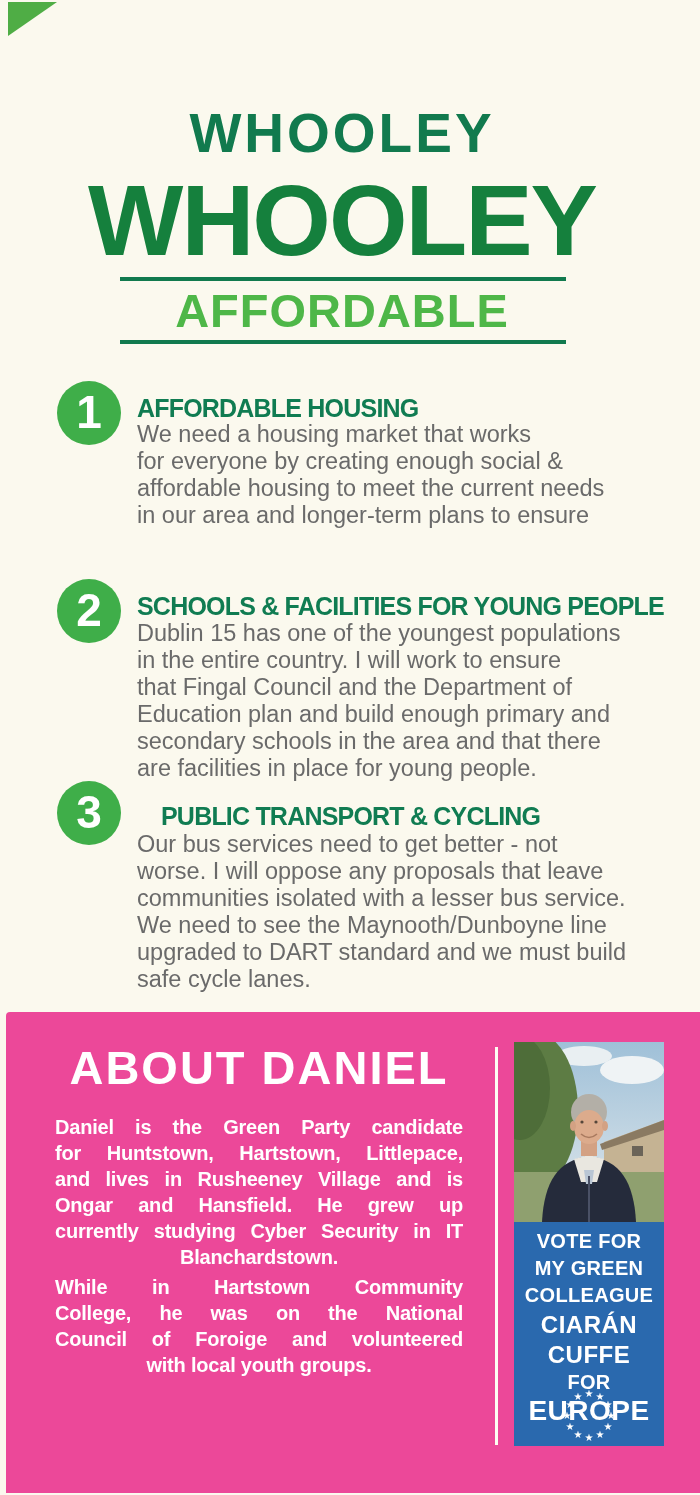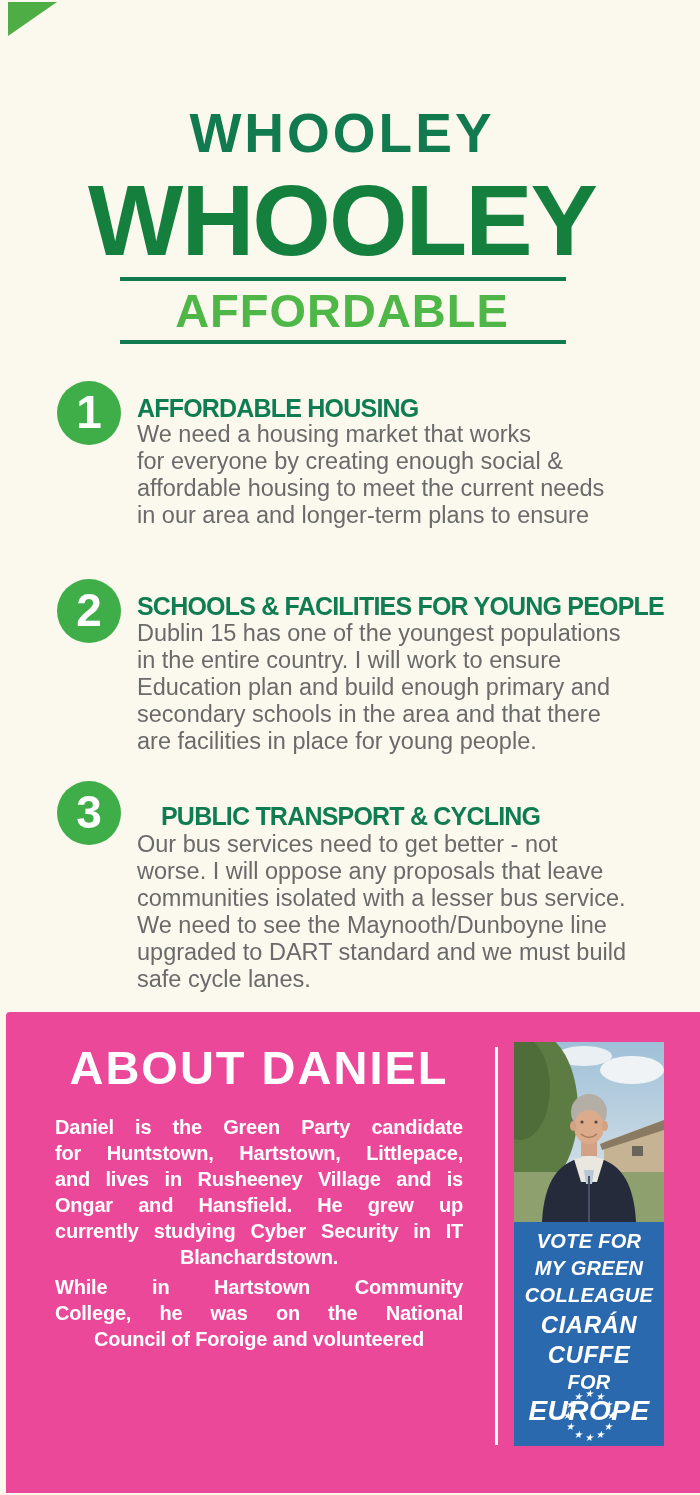--- a/index.html
+++ b/index.html
@@ -41,21 +41,21 @@
   .para-2{top:262px;}
   .jline{text-align:justify;text-align-last:justify;}
   .jline:last-child{text-align:center;text-align-last:center;}
   .divider{position:absolute;left:489px;top:35px;width:3px;height:398px;background:#fdfcf2;}
   
   .photo{position:absolute;left:508px;top:30px;width:150px;height:180px;overflow:hidden;}
   .photo svg{display:block;}
   
   .blue-panel{
     position:absolute;left:508px;top:210px;width:150px;height:224px;
-    background:#2a69ae;color:#ffffff;text-align:center;font-style:italic;
+    background:#2a69ae;color:#ffffff;text-align:center;
   }
   .bp-line{font-size:20px;font-weight:800;letter-spacing:0.3px;line-height:21px;}
   .bp-intro1{margin-top:9px;} .bp-intro2{margin-top:6px;} .bp-intro3{margin-top:6px;}
   .bp-name{font-size:24px;font-weight:800;letter-spacing:0.5px;line-height:25px;}
   .bp-name1{margin-top:6px;} .bp-name2{margin-top:5px;}
   .bp-for{margin-top:5px;}
   .bp-europe{font-size:28px;font-weight:800;letter-spacing:0.5px;line-height:29px;margin-top:3px;}
   .eu-stars{position:absolute;left:75px;top:194px;width:0;height:0;}
   .eu-stars span{position:absolute;left:0;top:0;color:#ffffff;font-size:10px;line-height:0;}
   
@@ -82,20 +82,21 @@
     <div>for everyone by creating enough social &amp;</div>
     <div>affordable housing to meet the current needs</div>
     <div>in our area and longer-term plans to ensure</div>
   </div>
 
 <div class="num-badge badge-2">2</div>
 <div class="pri-title title-2">SCHOOLS &amp; FACILITIES FOR YOUNG PEOPLE</div>
 <div class="pri-body body-2">
     <div>Dublin 15 has one of the youngest populations</div>
     <div>in the entire country. I will work to ensure</div>
+    <div>that Fingal Council and the Department of</div>
     <div>Education plan and build enough primary and</div>
     <div>secondary schools in the area and that there</div>
     <div>are facilities in place for young people.</div>
   </div>
 
 <div class="num-badge badge-3">3</div>
 <div class="pri-title title-3">PUBLIC TRANSPORT &amp; CYCLING</div>
 <div class="pri-body body-3">
     <div>Our bus services need to get better - not</div>
     <div>worse. I will oppose any proposals that leave</div>
@@ -112,20 +113,21 @@
       <div class="jline">for Huntstown, Hartstown, Littlepace,</div>
       <div class="jline">and lives in Rusheeney Village and is</div>
       <div class="jline">Ongar and Hansfield. He grew up</div>
       <div class="jline">currently studying Cyber Security in IT</div>
       <div class="jline">Blanchardstown.</div>
     </div>
   <div class="about-para para-2">
       <div class="jline">While in Hartstown Community</div>
       <div class="jline">College, he was on the National</div>
       <div class="jline">Council of Foroige and volunteered</div>
+      <div class="jline">with local youth groups.</div>
     </div>
 
   <div class="divider"></div>
 
   <div class="photo">
     <svg width="150" height="180" viewBox="0 0 150 180">
       <defs>
         <linearGradient id="sky" x1="0" y1="0" x2="0" y2="1">
           <stop offset="0" stop-color="#9fc0d8"></stop>
           <stop offset="1" stop-color="#e2e9ec"></stop>

